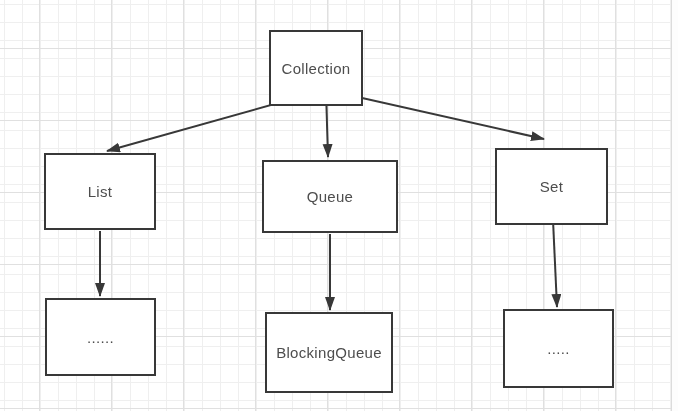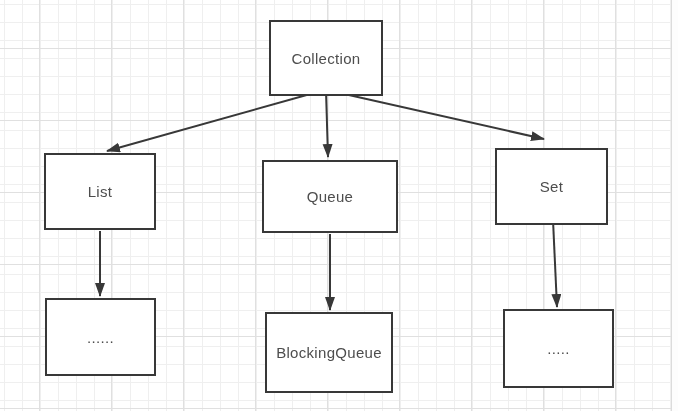--- a/index.html
+++ b/index.html
@@ -47,21 +47,21 @@
       </marker>
     </defs>
     <line x1="321" y1="91" x2="107" y2="151" stroke="#383838" stroke-width="2" marker-end="url(#arw)"></line>
     <line x1="326" y1="91" x2="328" y2="157" stroke="#383838" stroke-width="2" marker-end="url(#arw)"></line>
     <line x1="331" y1="91" x2="544" y2="139" stroke="#383838" stroke-width="2" marker-end="url(#arw)"></line>
     <line x1="100" y1="231" x2="100" y2="296" stroke="#383838" stroke-width="2" marker-end="url(#arw)"></line>
     <line x1="330" y1="234" x2="330" y2="310" stroke="#383838" stroke-width="2" marker-end="url(#arw)"></line>
     <line x1="553" y1="220" x2="557" y2="307" stroke="#383838" stroke-width="2" marker-end="url(#arw)"></line>
   </svg>
 
-  <div class="node" style="left:269px; top:20px;  width:114px; height:76px">
+  <div class="node" style="left:269px; top:30px;  width:94px; height:76px">
     <span class="node-label">Collection</span>
   </div>
 
   <div class="node" style="left:44px;  top:153px; width:112px; height:77px">
     <span class="node-label">List</span>
   </div>
 
   <div class="node" style="left:262px; top:160px; width:136px; height:73px">
     <span class="node-label">Queue</span>
   </div>

